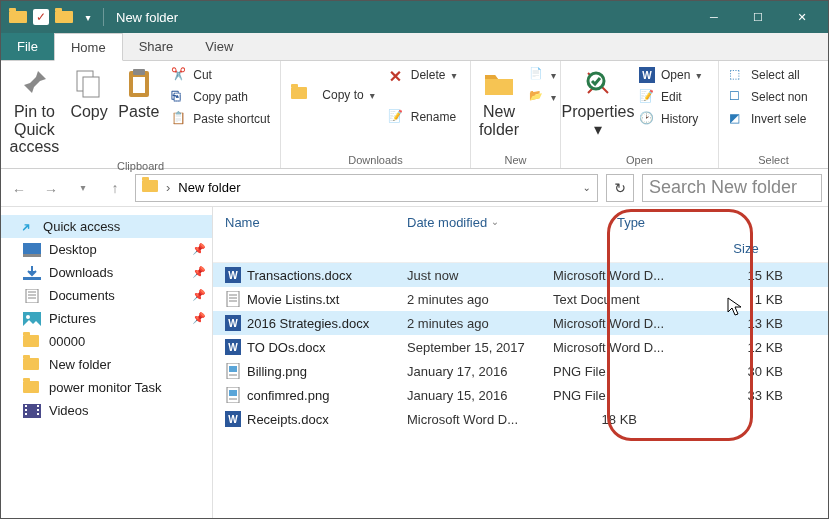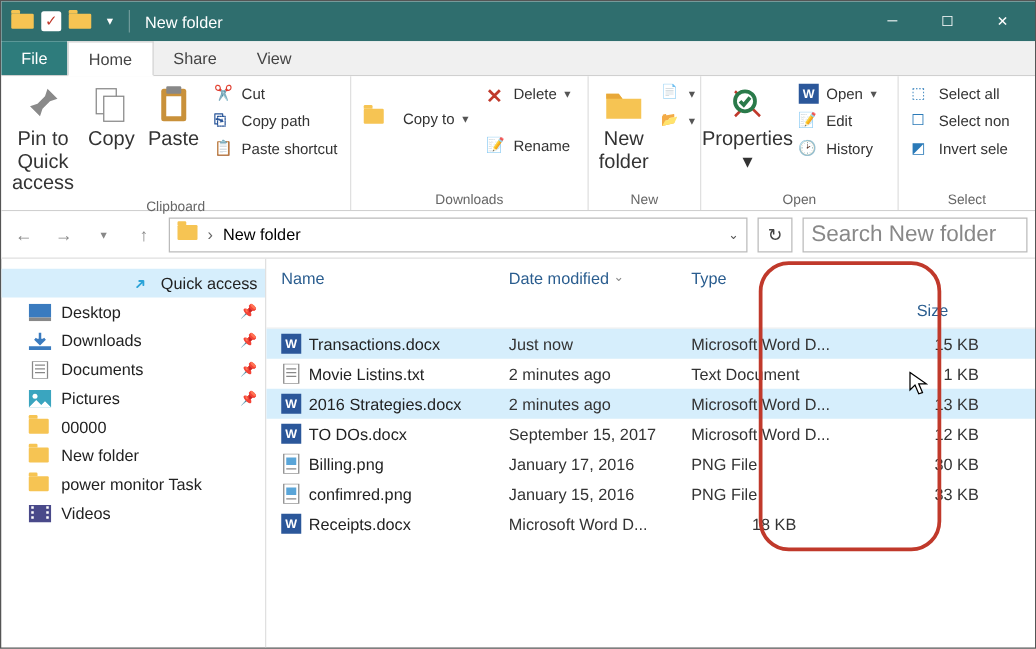--- a/index.html
+++ b/index.html
@@ -33,27 +33,27 @@
 .addrbox .crumb-arrow { color: #666; }
 .addr-extra { margin-left: auto; display: flex; align-items: center; gap: 8px; color: #555; }
 .refreshbtn { width: 28px; height: 28px; border: 1px solid #bbb; display: flex; align-items: center; justify-content: center; font-size: 14px; color: #444; }
 .searchbox { width: 180px; height: 28px; border: 1px solid #bbb; padding: 0 6px; font-size: 18px; color: #888; display: flex; align-items: center; }
 .content { display: flex; height: calc(519px - 32px - 28px - 108px - 38px - 2px); }
 .side { width: 212px; border-right: 1px solid #e0e0e0; padding-top: 8px; overflow: hidden; }
 .side .item { display: flex; align-items: center; gap: 8px; padding: 4px 6px 4px 22px; font-size: 13px; color: #222; }
 .side .item.sel { background: #d6eefc; }
 .side .item .thumb { width: 18px; height: 14px; display: inline-flex; }
 .side .item .pin { margin-left: auto; color: #888; font-size: 11px; }
-.side .qa { padding-left: 8px; font-weight: 400; position: relative; justify-content: flex-end; }
+.side .qa { padding-left: 20px; font-weight: 400; position: relative; }
 .side .qa::before { content: "➜"; color: #2aa3d8; transform: rotate(-45deg); display: inline-block; margin-right: 4px; font-size: 12px; }
 .filearea { flex: 1; position: relative; overflow: hidden; }
 .headers { display: flex; font-size: 13px; color: #2a5d8f; padding: 8px 4px 6px; border-bottom: 1px solid #eee; }
 .col-name { width: 190px; padding-left: 8px; }
 .col-date { width: 146px; }
-.col-type { width: 156px; }
+.col-type { width: 156px; text-align: center; }
 .col-size { width: 90px; text-align: center; padding-right: 16px; margin-top: 26px; }
 .row { display: flex; align-items: center; font-size: 13px; color: #222; padding: 4px 4px; }
 .row.sel { background: #d6eefc; }
 .row .c-name { width: 190px; display: flex; align-items: center; gap: 6px; padding-left: 8px; }
 .row .c-date { width: 146px; color: #333; }
 .row .c-type { width: 156px; color: #333; }
 .row .c-size { width: 90px; text-align: right; padding-right: 16px; color: #333; }
 .file-ico { width: 16px; height: 16px; display: inline-flex; }
 .circle-annot { position: absolute; border: 3px solid #c0392b; border-radius: 24px; pointer-events: none; }
 .folder-mini { width: 16px; height: 12px; background: #f6c453; border-radius: 1px; position: relative; display:inline-block; }

